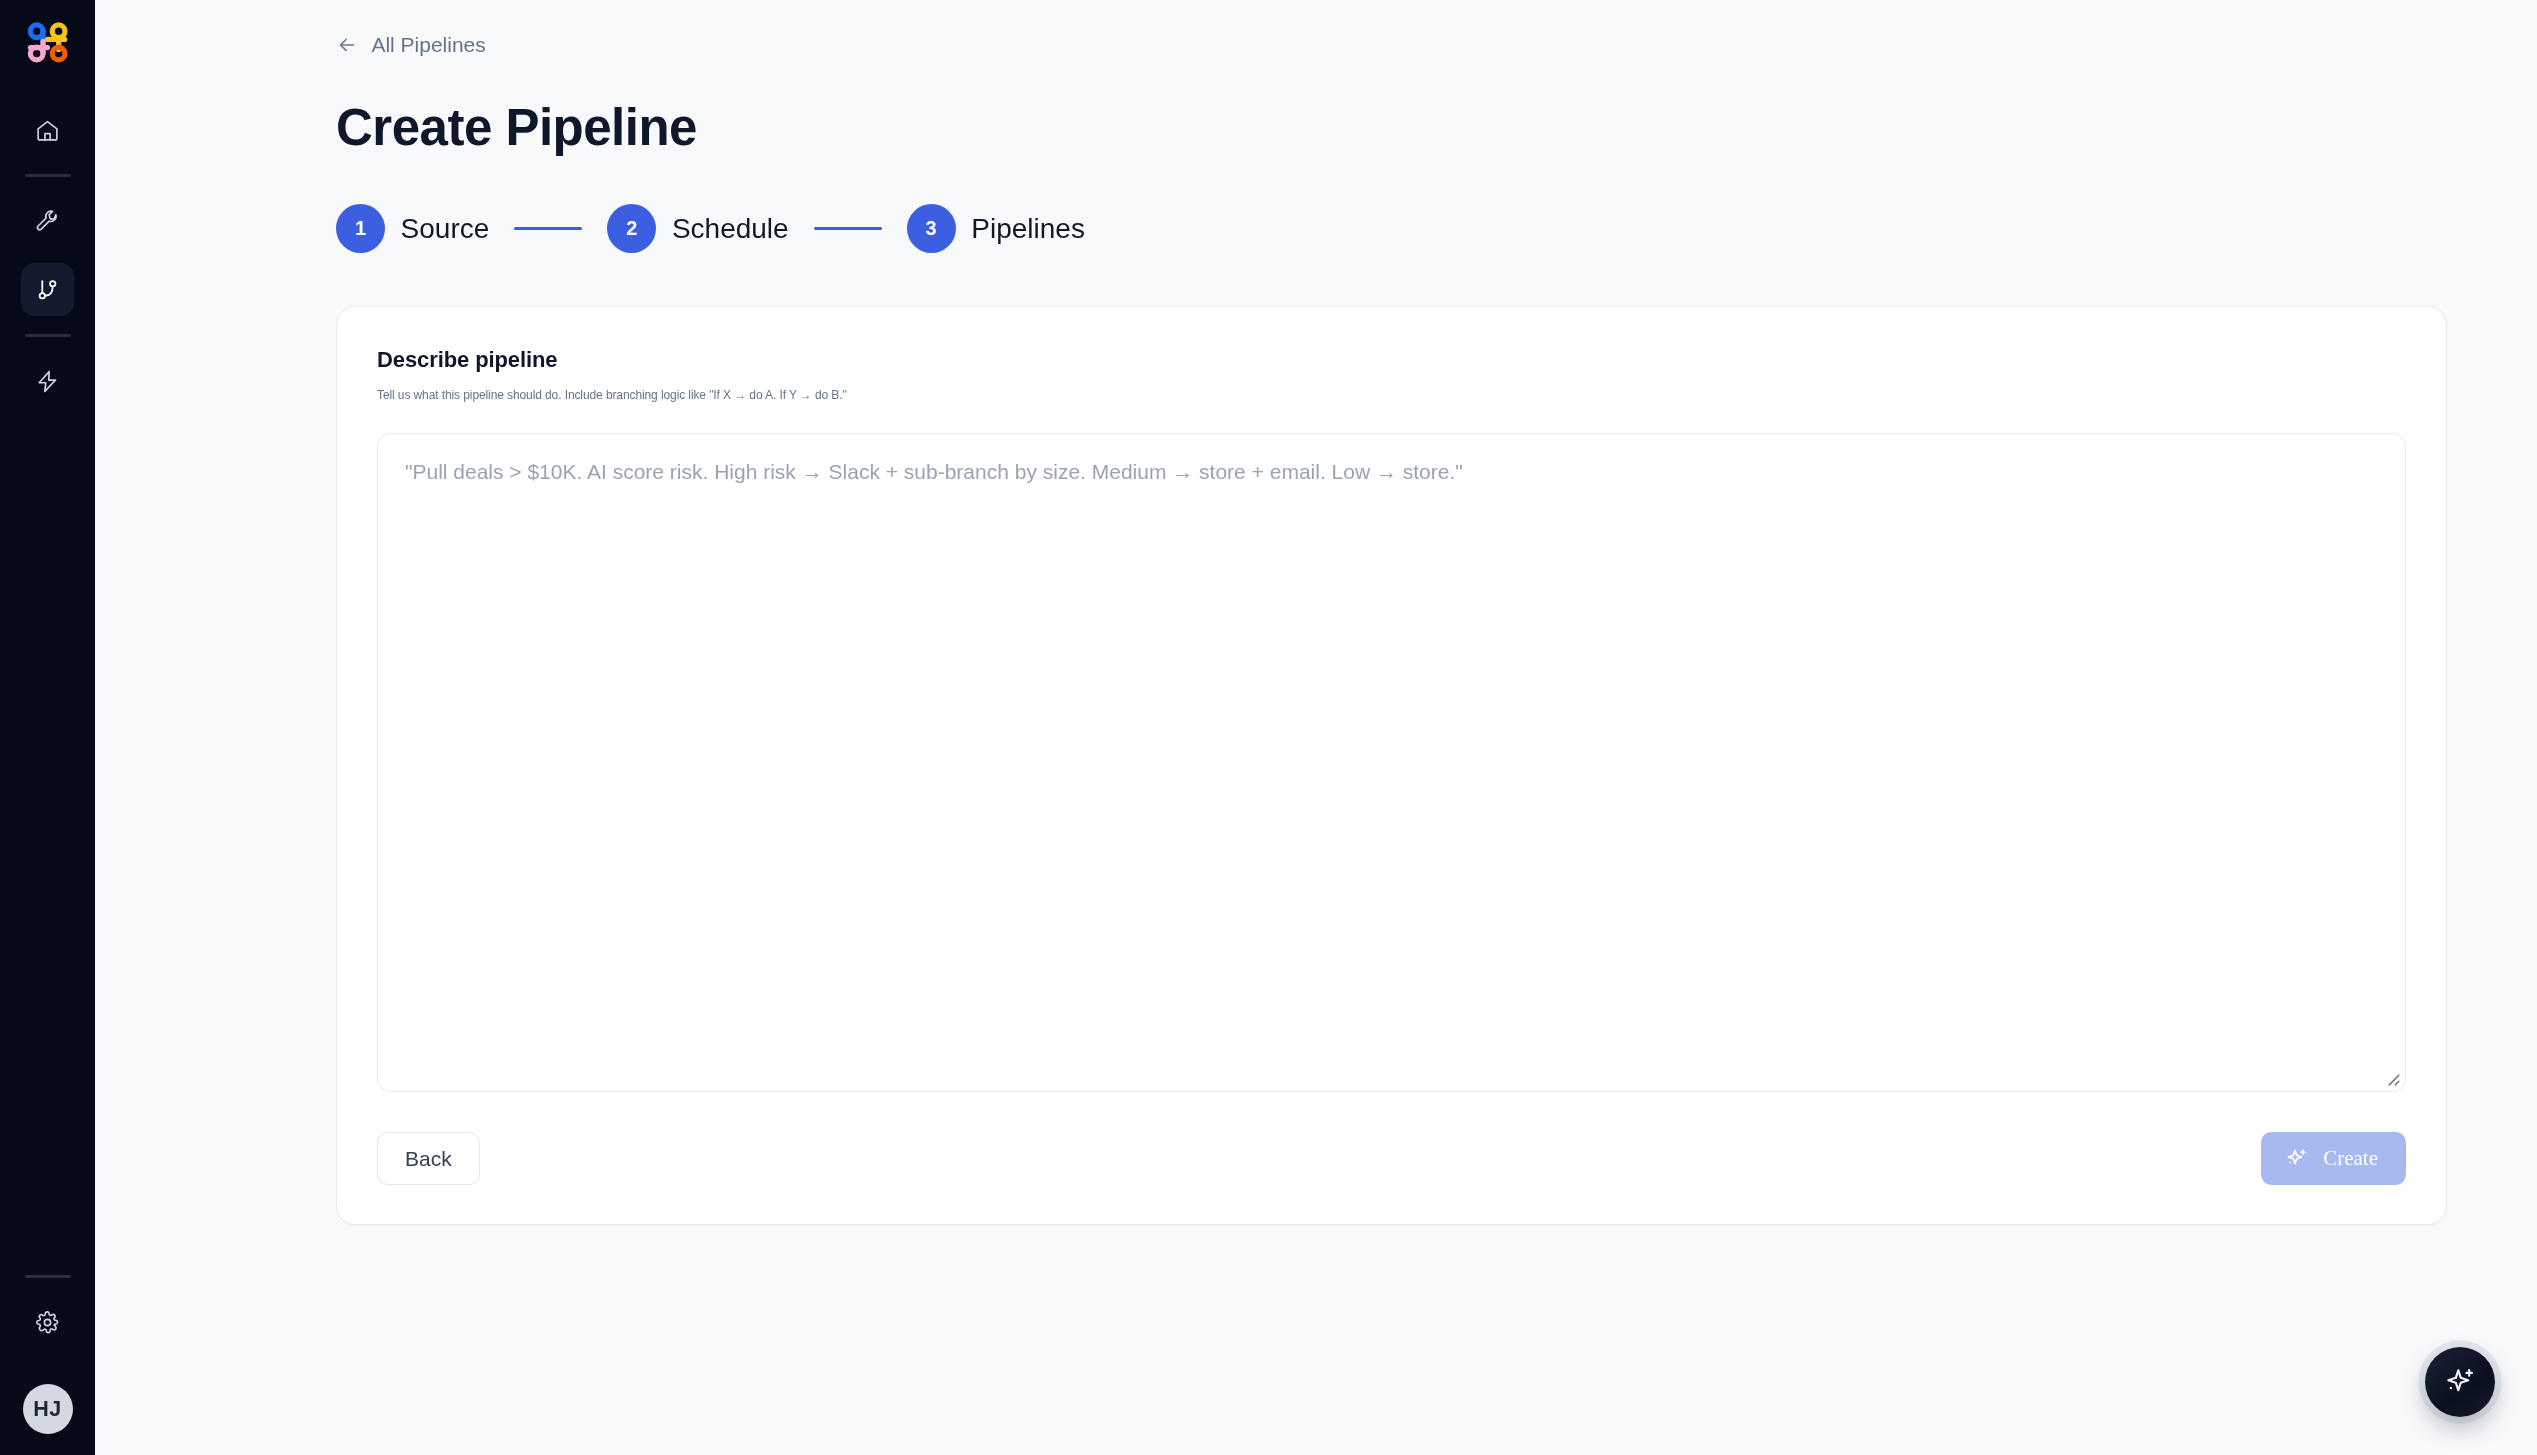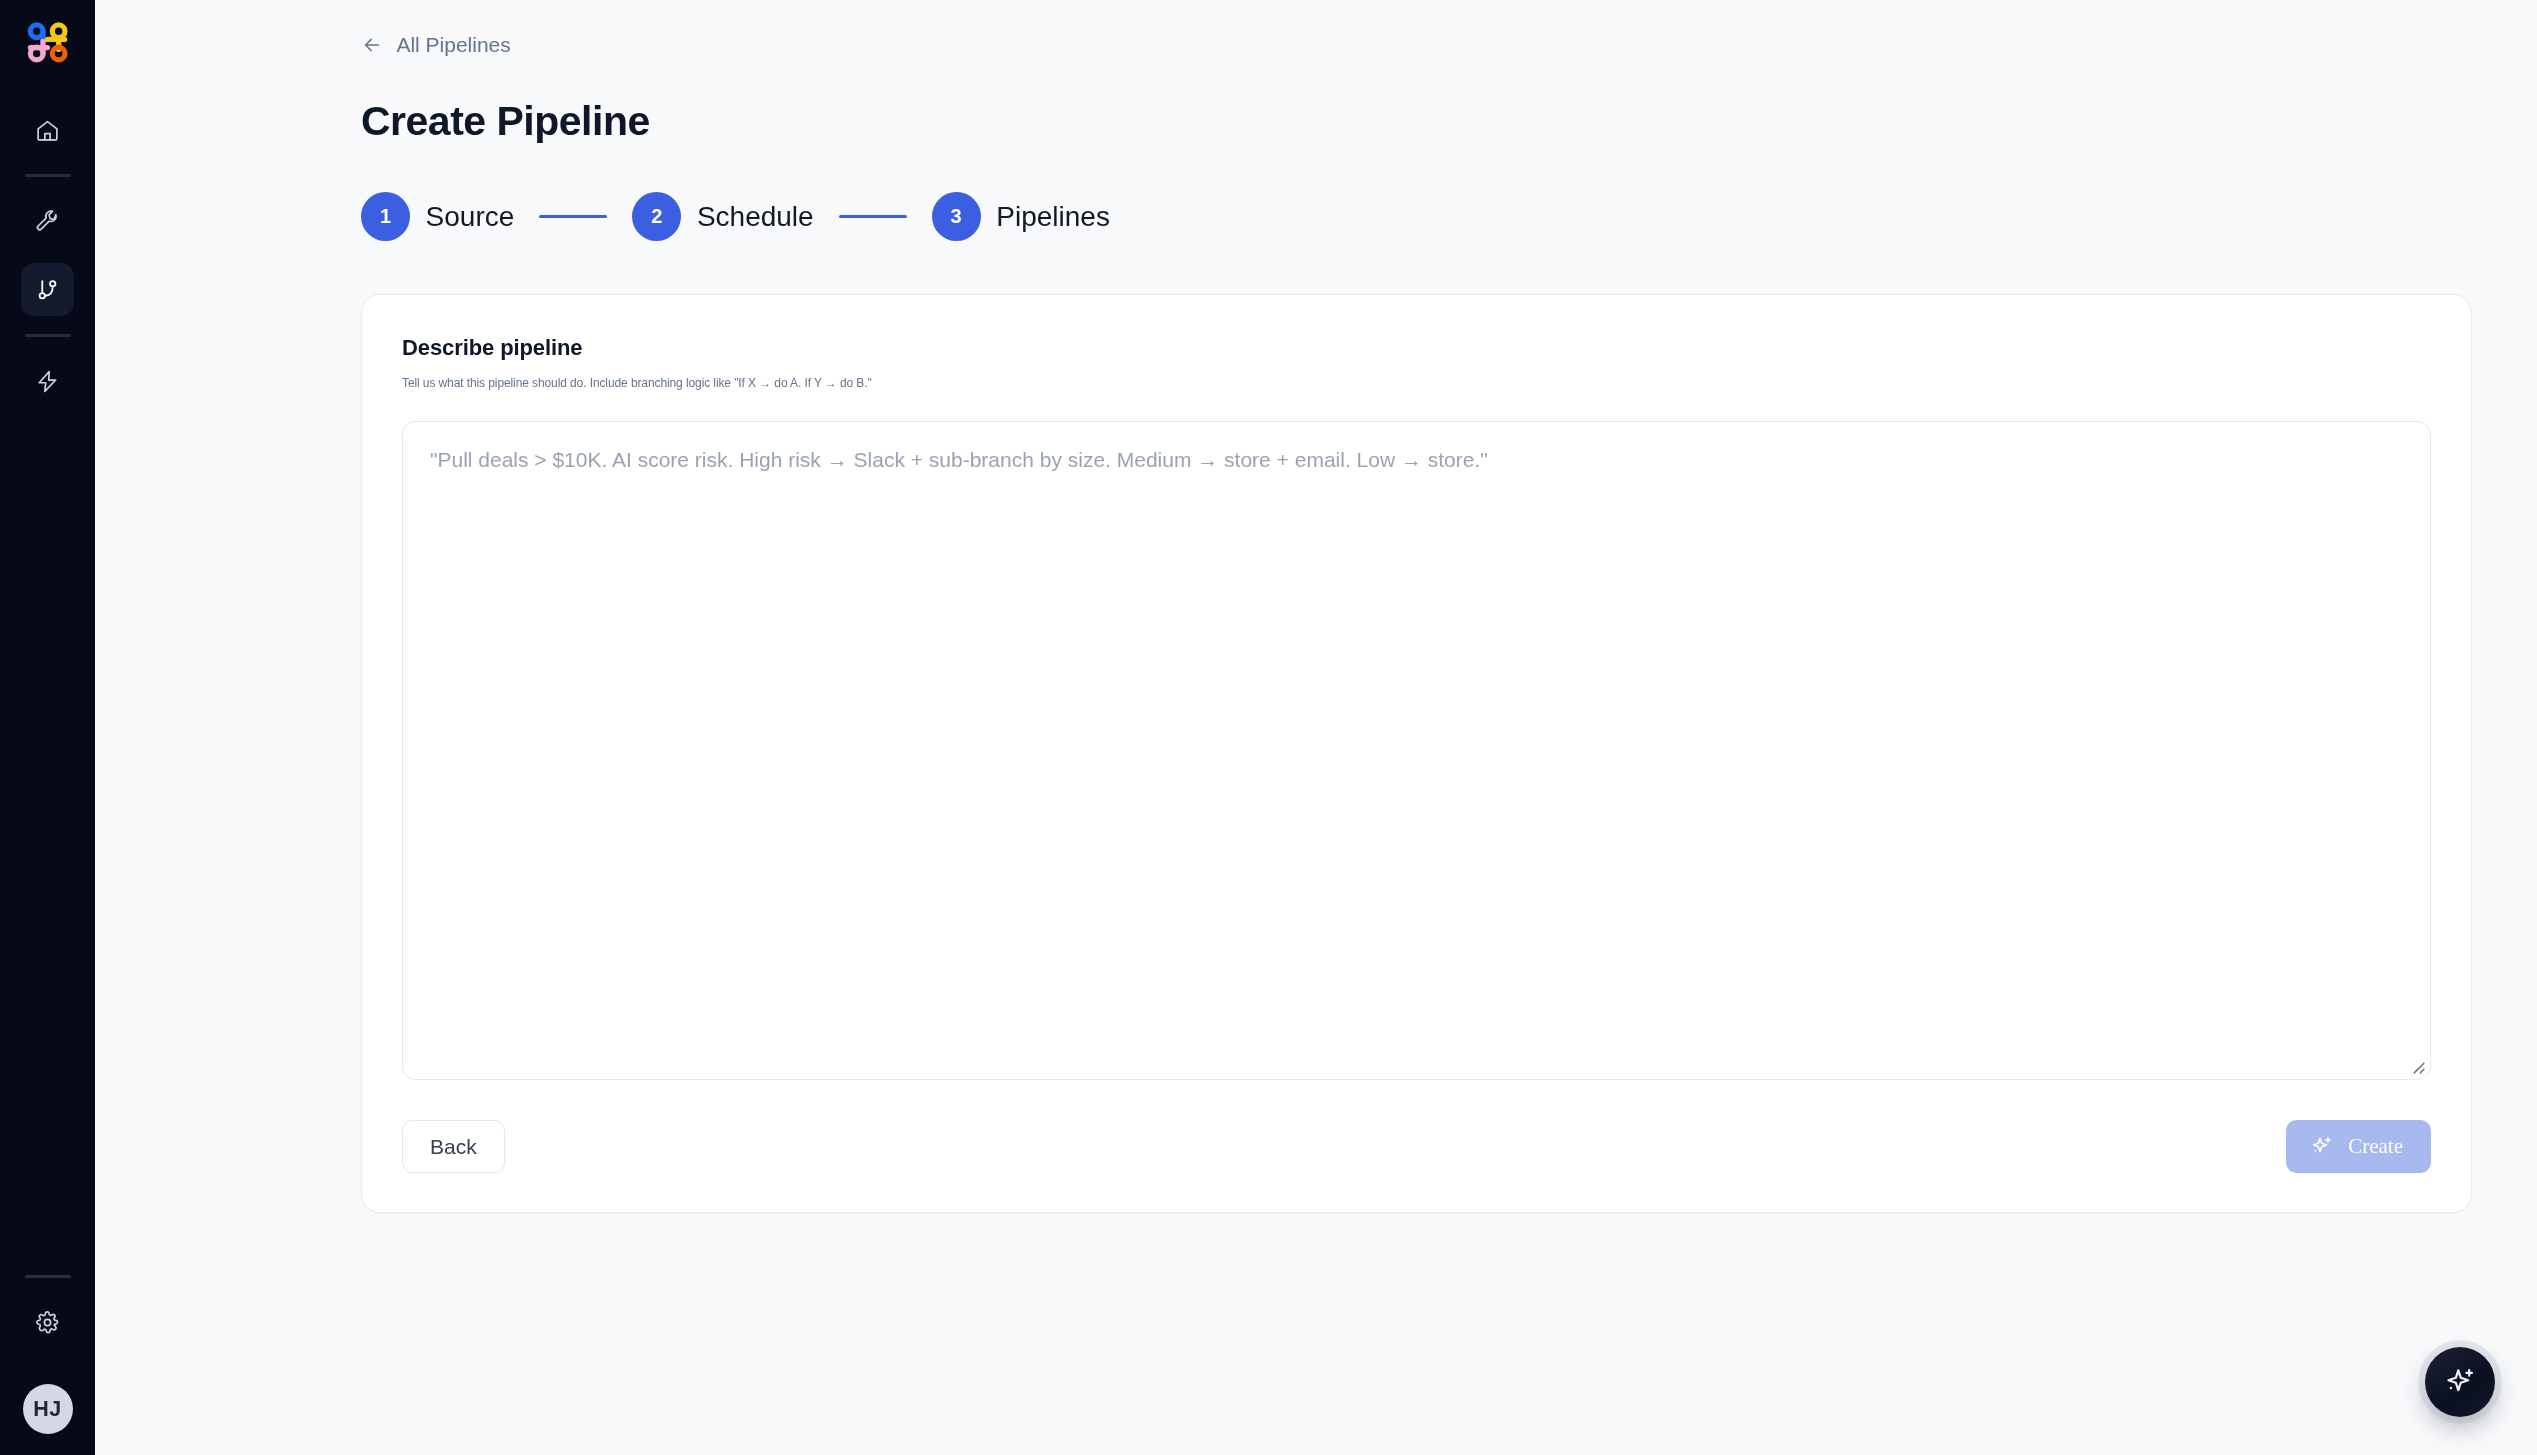--- a/index.html
+++ b/index.html
@@ -96,36 +96,35 @@
   .main {
     flex: 1 1 auto;
     position: relative;
     overflow: hidden;
     padding: 21px 0 0 0;
   }
 
   .content {
     padding-left: 241px;
     padding-right: 65px;
-    margin-left: 25px;
   }
 
   .breadcrumb {
     display: inline-flex;
     align-items: center;
     gap: 13.4px;
     color: #64748b;
     font-size: 21px;
     cursor: pointer;
     margin-top: 12px;
   }
   .breadcrumb svg { display: block; }
 
   .page-title {
-    font-size: 41px;
+    font-size: 51px;
     font-weight: 700;
     color: #0f172a;
     letter-spacing: -0.5px;
     margin-top: 39px;
   }
 
   
   .stepper {
     display: flex;
     align-items: center;

